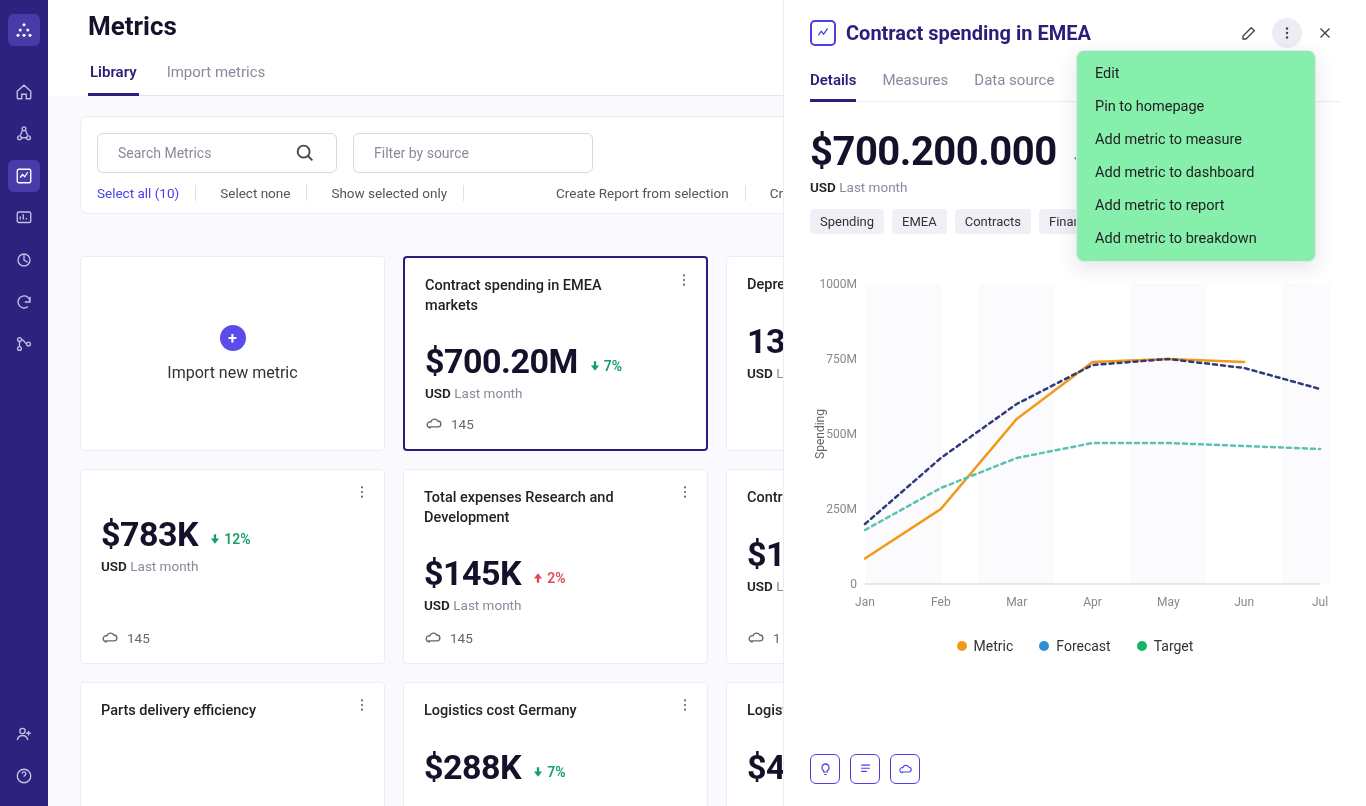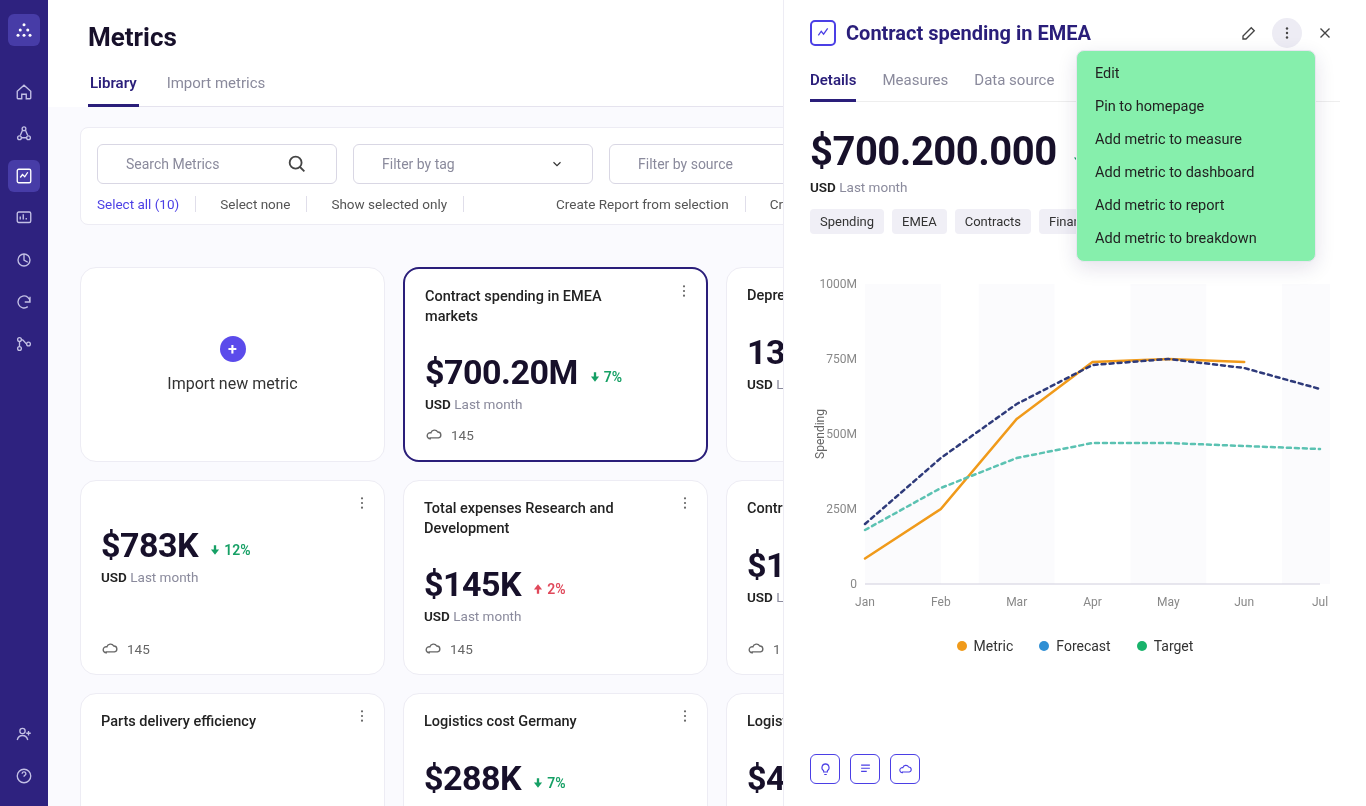--- a/index.html
+++ b/index.html
@@ -9,45 +9,45 @@
   .navbar { width: 48px; background: #2E227F; display: flex; flex-direction: column; align-items: center; padding-top: 14px; gap: 10px; position:relative; }
   .nav-logo { width: 32px; height: 32px; background: #473CA7; border-radius: 6px; display:flex; align-items:center; justify-content:center; margin-bottom: 20px;}
   .nav-logo svg { width:18px; height:18px; }
   .nav-item { width: 32px; height: 32px; display:flex; align-items:center; justify-content:center; border-radius:6px; color: #C3C0E5; }
   .nav-item.active { background: #473CA7; color:#fff; }
   .nav-item svg { width: 18px; height: 18px; stroke: currentColor; fill:none; stroke-width:1.8; }
   .nav-bottom { position:absolute; bottom:14px; display:flex; flex-direction:column; gap:10px; align-items:center; }
 
   
   .main { flex:1; display:flex; flex-direction:column; position:relative; }
-  .page-head { padding: 22px 40px 0 40px; }
+  .page-head { padding: 11px 40px 0 40px; }
   .page-title { font-size: 26px; font-weight: 700; color:#17102A; }
   .tabs { display:flex; gap:26px; margin-top:14px; border-bottom:1px solid #E5E3EE; }
   .tab { padding: 8px 2px 12px 2px; font-size:15px; color:#8A8A9C; cursor:pointer; }
   .tab.active { color:#2A1E7A; font-weight:600; border-bottom: 3px solid #2A1E7A; margin-bottom:-1px; border-radius:2px 2px 0 0;}
   
   .content-scroll { flex:1; padding: 20px 40px 0 32px; background:#FAFAFE; overflow:hidden;}
   
   .filter-bar { background:#fff; border:1px solid #EDECF4; border-radius:8px; padding: 16px 16px 12px 16px; }
   .filter-row { display:flex; gap:16px; }
-  .input { position:relative; border:1px solid #D9D7E4; border-radius:6px; height:40px; display:flex; align-items:center; padding:0 28px; font-size:14px; color:#8A8A9C; background:#fff;}
+  .input { position:relative; border:1px solid #D9D7E4; border-radius:6px; height:40px; display:flex; align-items:center; padding:0 20px; font-size:14px; color:#8A8A9C; background:#fff;}
   .input.search { flex:0 0 240px; justify-content:space-between;}
   .input.tag { flex:0 0 240px; justify-content:space-between;}
   .input.source { flex:0 0 240px; }
   .input svg { width:22px; height:22px; stroke:#444; fill:none; stroke-width:2;}
   .chev { width:14px !important; height:14px !important; stroke:#333 !important;}
   
   .sel-row { display:flex; align-items:center; gap:8px; margin-top:12px; font-size:13.5px;}
   .sel-link { color:#4B3FE5; padding: 0 16px; border-right:1px solid #E0DEEA;}
   .sel-link.first{ padding-left:0;}
   .sel-text { color:#555; padding:0 16px; border-right:1px solid #E0DEEA;}
   .sel-text.noborder { border-right:none;}
   
   .grid { display:grid; grid-template-columns: repeat(3, 305px); gap: 18px; margin-top: 42px; }
-  .card { background:#fff; border:1px solid #EDECF4; border-radius:16px; padding:18px 20px; position:relative; min-height:195px;}
+  .card { background:#fff; border:1px solid #EDECF4; border-radius:4px; padding:18px 20px; position:relative; min-height:195px;}
   .card.selected { border:2px solid #2A1E7A; }
   .card .more { position:absolute; top:14px; right:14px; color:#666; cursor:pointer;}
   .card-title { font-size:14.5px; color:#222; font-weight:500; line-height:1.35; max-width: 230px;}
   .card-val-row { display:flex; align-items:baseline; gap:10px; margin-top:26px;}
   .card-val { font-size:34px; font-weight:700; color:#17102A; letter-spacing:-0.5px;}
   .delta { font-size:14px; font-weight:600; display:inline-flex; align-items:center; gap:2px;}
   .delta.down { color:#E0485A; }
   .delta.green-down { color:#16A065;}
   .cur-row { margin-top:4px; font-size:13.5px; }
   .cur-row .cur { color:#222; font-weight:600; }
@@ -185,26 +185,20 @@
   </div>
 
   <div class="content-scroll">
     <div class="filter-bar">
       <div class="filter-row">
         <div class="input search">
           <span>Search Metrics</span>
           <svg viewBox="0 0 24 24">
               <circle cx="10.5" cy="10.5" r="6.5"></circle>
               <path d="M20 20l-5-5"></path>
-            </svg>
-        </div>
-        <div class="input tag">
-          <span>Filter by tag</span>
-          <svg class="chev" viewBox="0 0 24 24">
-              <path d="M6 9l6 6 6-6"></path>
             </svg>
         </div>
         <div class="input source">
           <span>Filter by source</span>
         </div>
       </div>
       <div class="sel-row">
         <span class="sel-link first">Select all (10)</span>
         <span class="sel-text">Select none</span>
         <span class="sel-text">Show selected only</span>

